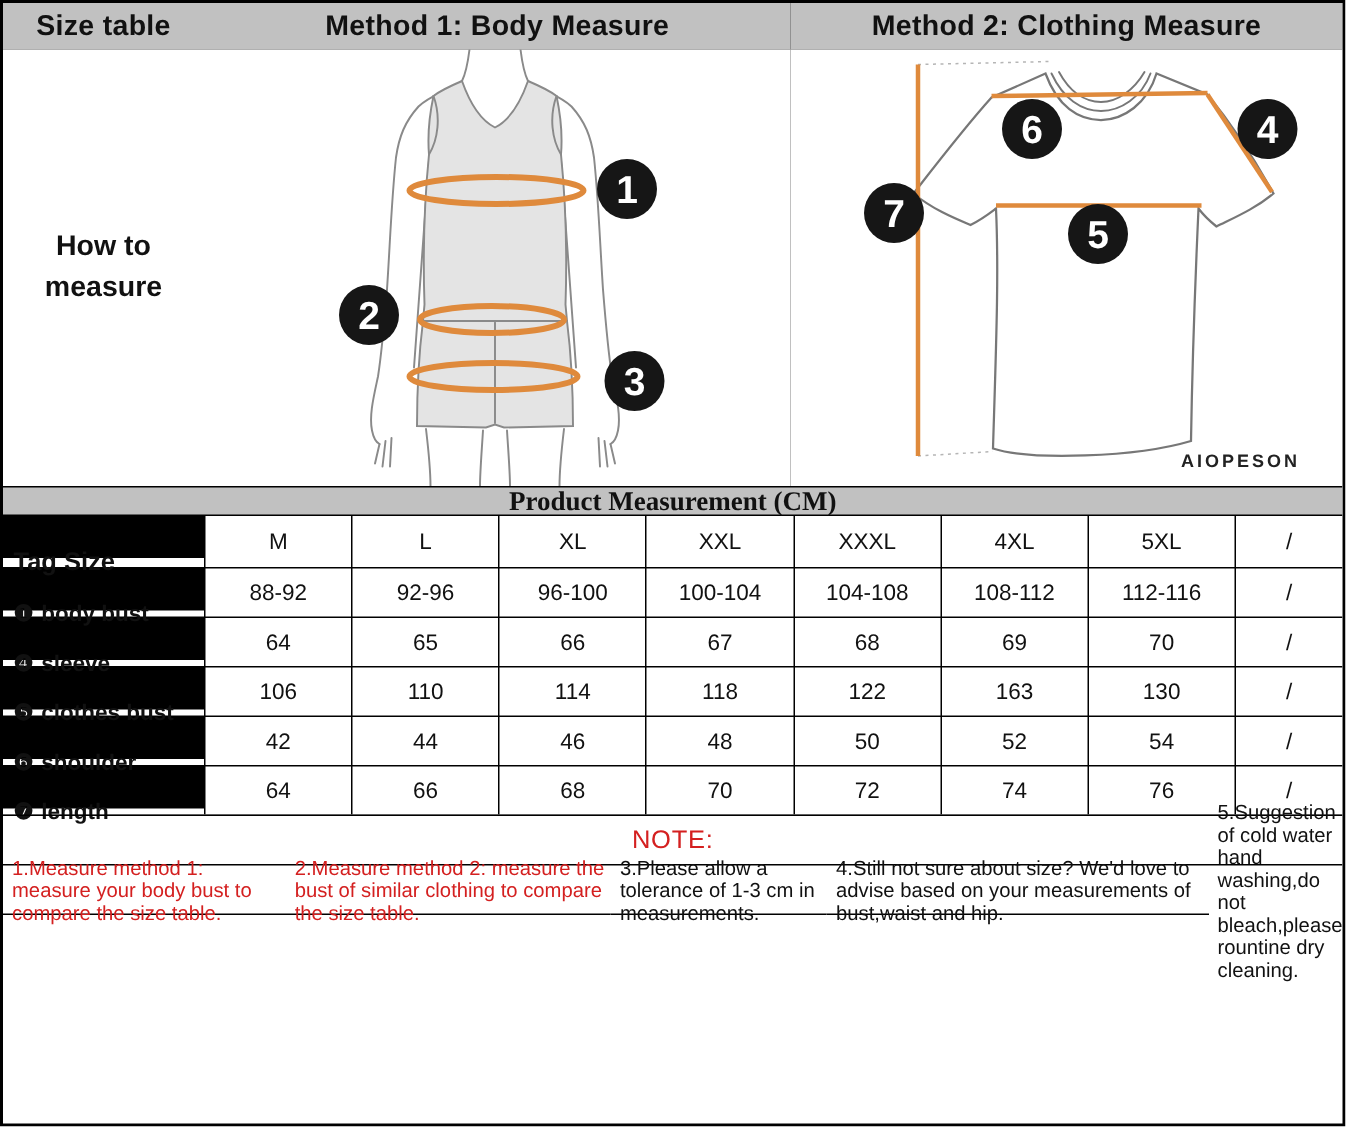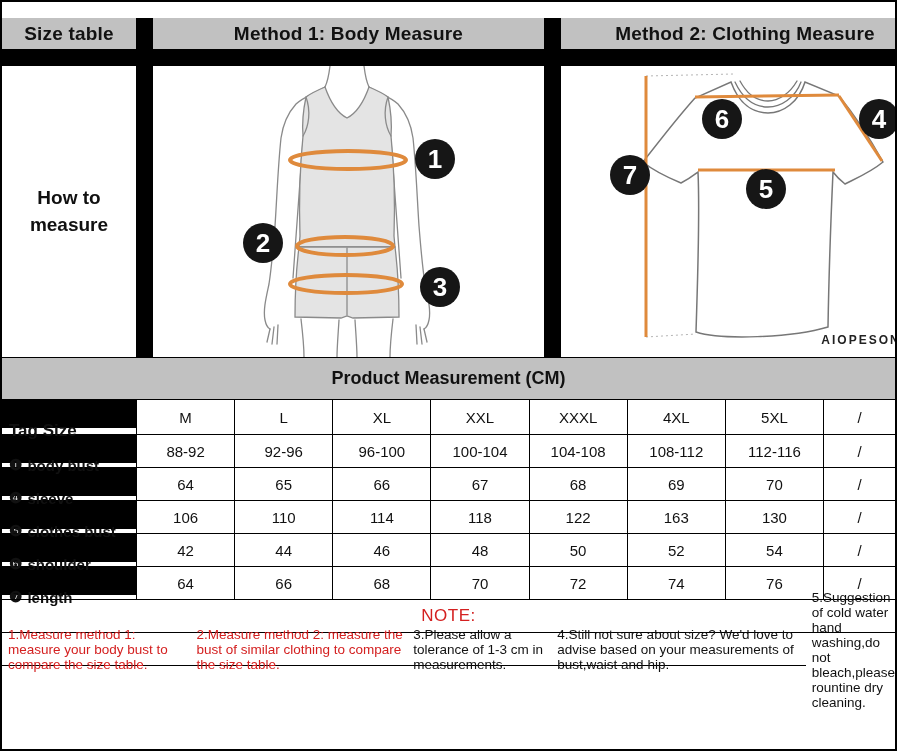--- a/index.html
+++ b/index.html
@@ -11,32 +11,32 @@
   }
   *{box-sizing:border-box;margin:0;padding:0;}
   body{background:#fff;font-family:"Liberation Sans",sans-serif;color:#111;}
   .sheet{
     width:897px;height:751px;border:2px solid var(--line);
     background:#fff;display:flex;flex-direction:column;overflow:hidden;
   }
   
   .top-grid{
     display:grid;grid-template-columns:134px 391px 1fr;
-    grid-template-rows:31px 291px;gap:17px;background:var(--line);margin-top:16px;
+    grid-template-rows:31px 291px;gap:0;background:var(--line);
   }
   .cell{background:#fff;display:flex;align-items:center;justify-content:center;}
   .hdr{background:var(--header-bg);font-weight:bold;font-size:19px;letter-spacing:.2px;}
   .how{font-weight:bold;font-size:19px;text-align:center;line-height:1.4;padding:0 14px;}
   .illus{position:relative;}
   .illus svg{display:block;}
   
   .pm-row{
-    height:43px;border-top:1px solid var(--line);border-bottom:1px solid var(--line);
+    height:20px;border-top:1px solid var(--line);border-bottom:1px solid var(--line);
     background:var(--header-bg);display:flex;align-items:center;justify-content:center;
-    font-weight:bold;font-size:18px;
+    font-weight:bold;font-size:18px;font-family:Liberation Serif, serif;
   }
   
   .meas-grid{
     display:grid;grid-template-columns:134px repeat(7,1fr) 71px;
     grid-template-rows:34px repeat(5,32px);gap:1px;background:var(--line);
   }
   .mcell{background:#fff;display:flex;align-items:center;justify-content:center;font-size:15px;}
   .mcell.head{font-size:15px;}
   .mcell.rowlabel{justify-content:flex-start;padding-left:7px;font-weight:bold;font-size:15px;margin-top:28px;}
   .mcell.head.rowlabel{font-size:17px;}

